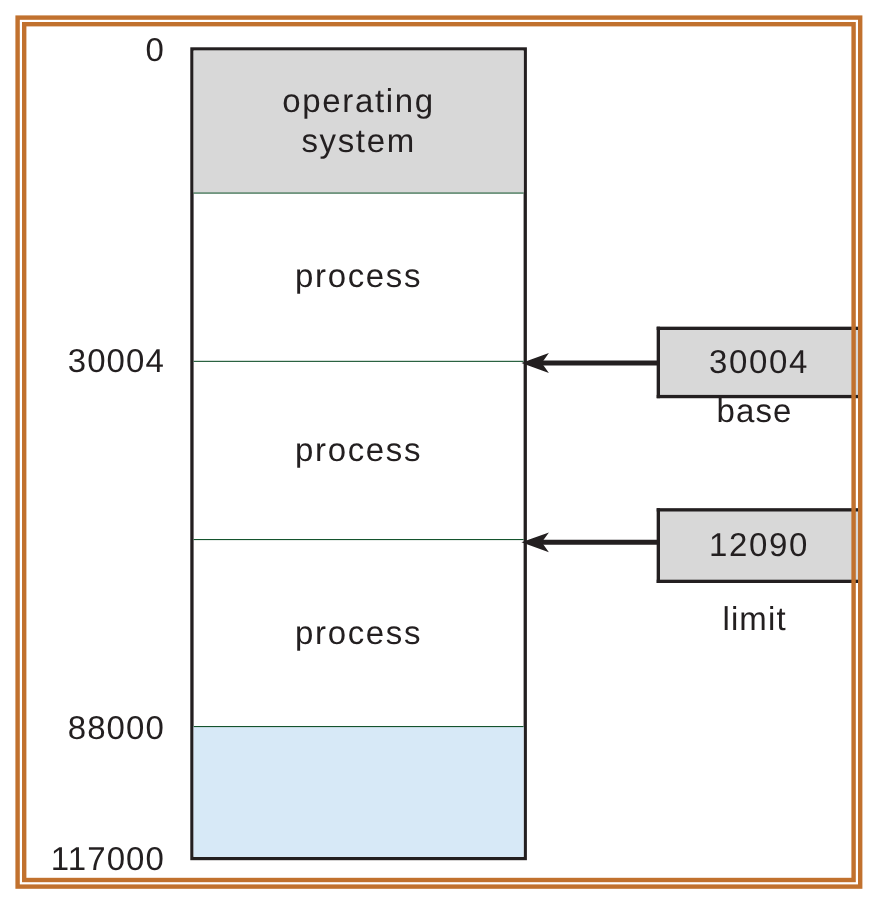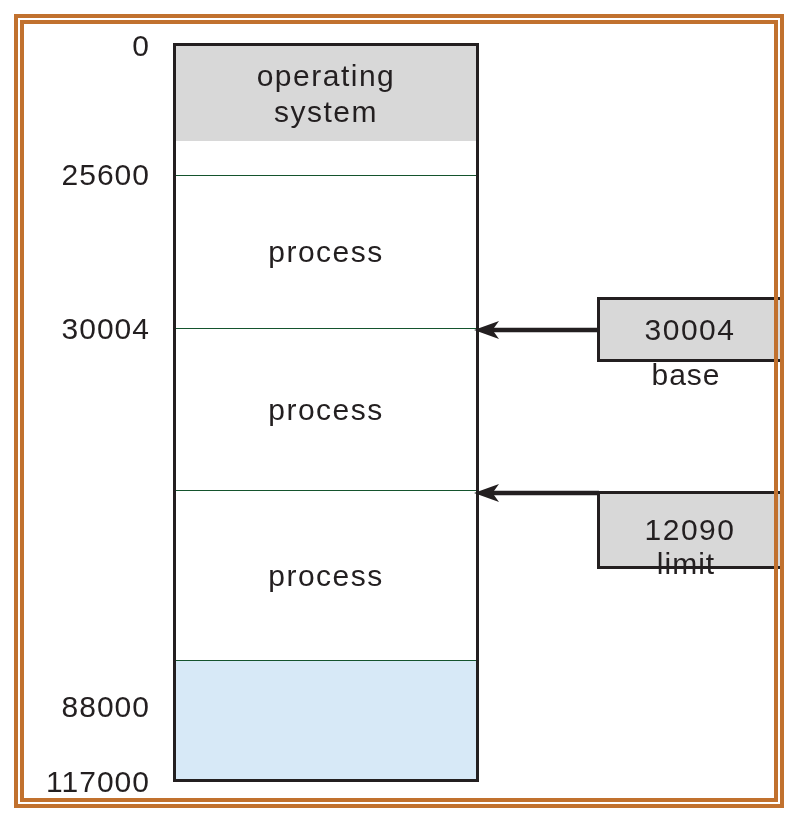--- a/index.html
+++ b/index.html
@@ -34,52 +34,52 @@
     border: 3px solid #231f20;
     z-index: 2;
   }
   .region {
     position: absolute; left: 0; width: 300px;
     display: flex; align-items: center; justify-content: center;
     text-align: center;
     font-size: 30px; letter-spacing: 1.5px; line-height: 36px;
   }
   .region.sep { border-top: 1px solid #14532d; }
-  .region-os   { top: 0px;   height: 95px; background: #d8d8d8; }
+  .region-os   { top: 0px;   height: 129px; background: #d8d8d8; }
   .region-p1   { top: 129px; height: 153px; }
   .region-p2   { top: 282px; height: 162px; }
   .region-p3   { top: 444px; height: 170px; }
   .region-free { top: 614px; height: 119px; background: #d7e9f7; }
   .region-os .region-label { width: 220px; }
 
   
   .addr {
     position: absolute; left: 8px; width: 142px;
     text-align: right;
     font-size: 30px; line-height: 30px; letter-spacing: 1px;
     z-index: 3;
   }
   .addr-0      { top: 31px; }
   .addr-25600  { top: 160px; }
   .addr-30004  { top: 314px; }
   .addr-42094  { top: 475px; }
-  .addr-88000  { top: 648px; margin-top: 44px; }
+  .addr-88000  { top: 648px; }
   .addr-102400 { top: 767px; }
 
   
   .register-box {
     position: absolute; left: 597px; width: 183px;
     background: #d8d8d8;
     border: 3px solid #231f20; border-right: none;
     display: flex; align-items: center; justify-content: center;
     font-size: 30px; letter-spacing: 1.5px;
     z-index: 4;
   }
   .base-box  { top: 297px; height: 65px; }
-  .limit-box { top: 462px; height: 78px; margin-top: 29px; }
+  .limit-box { top: 462px; height: 68px; }
 
   .register-caption {
     position: absolute; left: 597px; width: 178px;
     text-align: center;
     font-size: 30px; line-height: 32px; letter-spacing: 1px;
     z-index: 4;
   }
   .base-caption  { top: 359px; }
   .limit-caption { top: 548px; }
 
@@ -105,21 +105,20 @@
     </div>
     <div class="region region-p3 sep">
       <span class="region-label">process</span>
     </div>
     <div class="region region-free sep">
       <span class="region-label"></span>
     </div>
   </div>
 
   <div class="addr addr-0">0</div>
-  <div class="addr addr-25600">25600</div>
   <div class="addr addr-30004">30004</div>
   <div class="addr addr-88000">88000</div>
   <div class="addr addr-102400">117000</div>
 
   <div class="register-box base-box">
     <span>30004</span>
   </div>
   <div class="register-caption base-caption">base</div>
   <svg class="arrow-svg arrow-base" viewBox="0 0 126 24">
     <line x1="19" y1="12" x2="126" y2="12" stroke="#231f20" stroke-width="4.5"></line>

